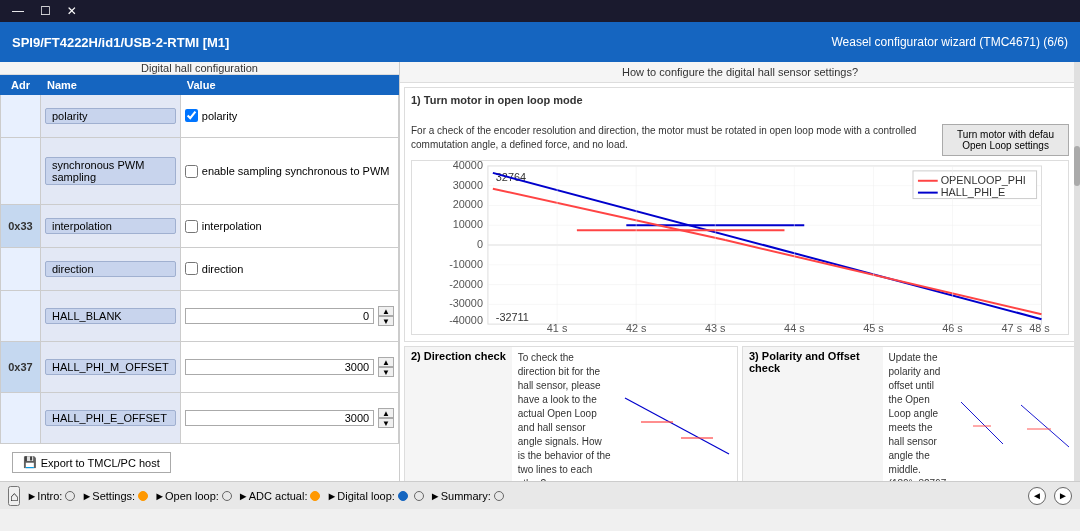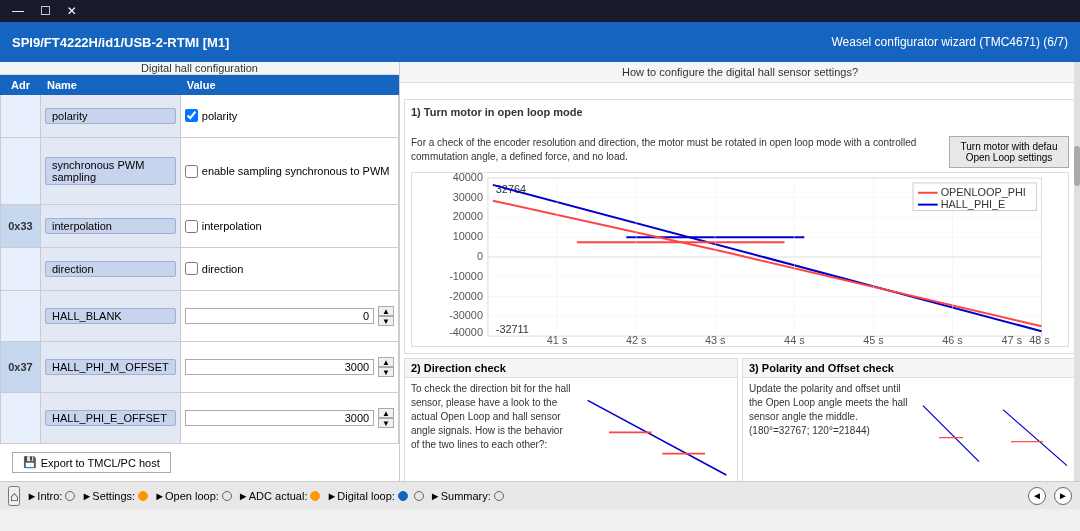--- a/index.html
+++ b/index.html
@@ -111,21 +111,20 @@
       align-items: center;
       gap: 4px;
     }
 
     
     .right-panel {
       flex: 1;
       background: white;
       display: flex;
       flex-direction: column;
-      gap: 12px;
     }
     .right-panel-title {
       text-align: center;
       padding: 4px;
       font-size: 11px;
       color: #333;
       border-bottom: 1px solid #ddd;
       background: #f5f5f5;
     }
 
@@ -154,21 +153,21 @@
     .open-loop-text {
       flex: 1;
       font-size: 10px;
       color: #333;
       line-height: 1.4;
     }
 
     .turn-motor-btn {
       background: #e8e8e8;
       border: 1px solid #aaa;
-      padding: 4px 7px;
+      padding: 4px 14px;
       font-size: 10px;
       cursor: pointer;
       white-space: nowrap;
       min-width: 120px;
       text-align: center;
     }
 
     
     .chart-container {
       background: white;
@@ -182,21 +181,20 @@
     
     .bottom-sections {
       display: flex;
       gap: 4px;
       height: 160px;
     }
     .bottom-section {
       flex: 1;
       border: 1px solid #ddd;
       display: flex;
-      flex-direction: column;
     }
     .bottom-section-title {
       background: #f5f5f5;
       padding: 3px 6px;
       font-size: 11px;
       font-weight: bold;
       border-bottom: 1px solid #ddd;
     }
     .bottom-section-content {
       flex: 1;
@@ -253,21 +251,21 @@
 <div class="titlebar">
   <div class="titlebar-controls">
     <button class="titlebar-btn">—</button>
     <button class="titlebar-btn">☐</button>
     <button class="titlebar-btn">✕</button>
   </div>
 </div>
 
 <div class="app-header">
   <span class="app-header-left">SPI9/FT4222H/id1/USB-2-RTMI [M1]</span>
-  <span class="app-header-right">Weasel configurator wizard (TMC4671) (6/7)</span>
+  <span class="app-header-right">Weasel configurator wizard (TMC4671) (6/6)</span>
 </div>
 
 <div class="main-content">
 
   <div class="left-panel">
     <div class="panel-title">Digital hall configuration</div>
 
     <table class="config-table">
       <thead>
         <tr>

